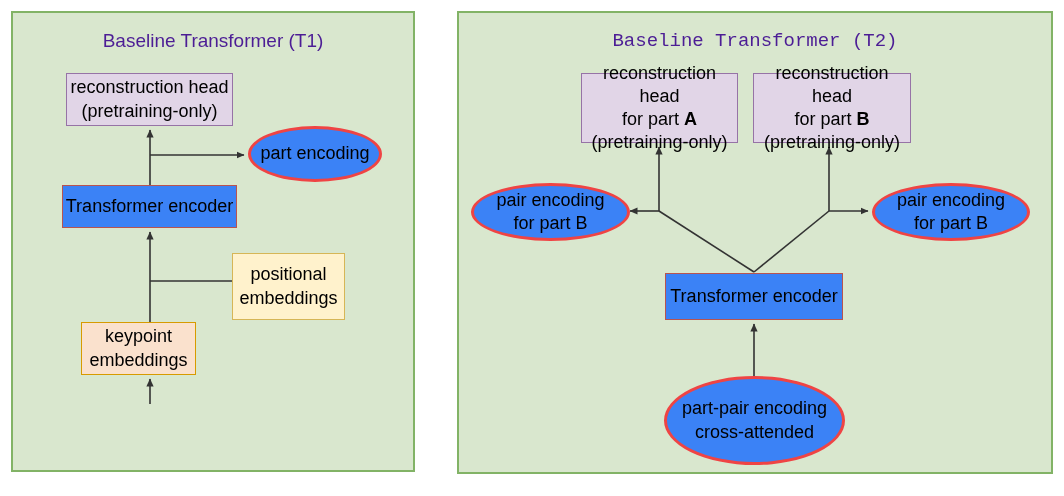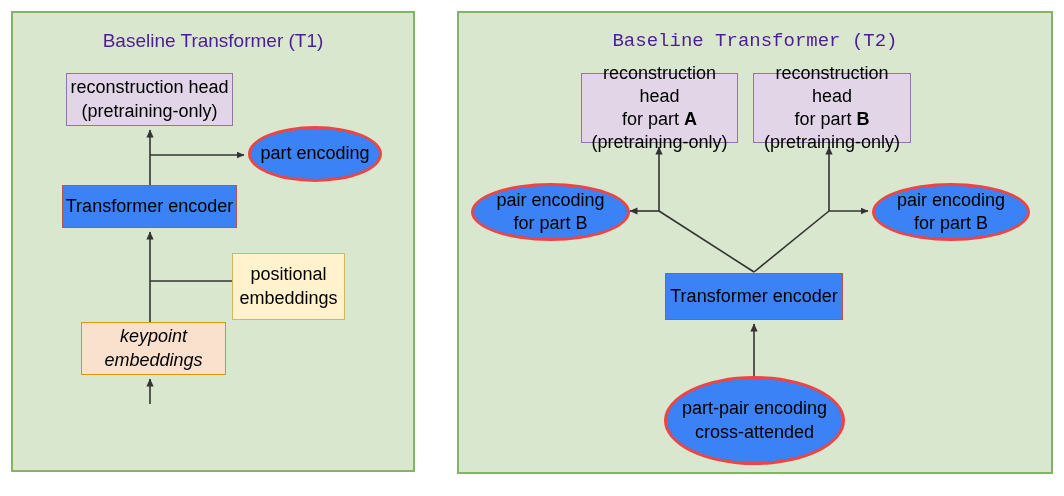--- a/index.html
+++ b/index.html
@@ -112,21 +112,21 @@
     <span>Transformer encoder</span>
   </div>
 
   <div class="node box box-yellow" style="left:232px; top:253px; width:113px; height:67px;">
     <div>
       <div>positional</div>
       <div>embeddings</div>
     </div>
   </div>
 
-  <div class="node box box-orange" style="left:81px; top:322px; width:145px; height:53px;font-style:italic;">
+  <div class="node box box-orange" style="left:81px; top:322px; width:115px; height:53px;">
     <div>
       <div>keypoint</div>
       <div>embeddings</div>
     </div>
   </div>
 
 
   <div class="panel" id="panel-t2">
     <div class="panel-title">Baseline Transformer (T2)</div>
   </div>

